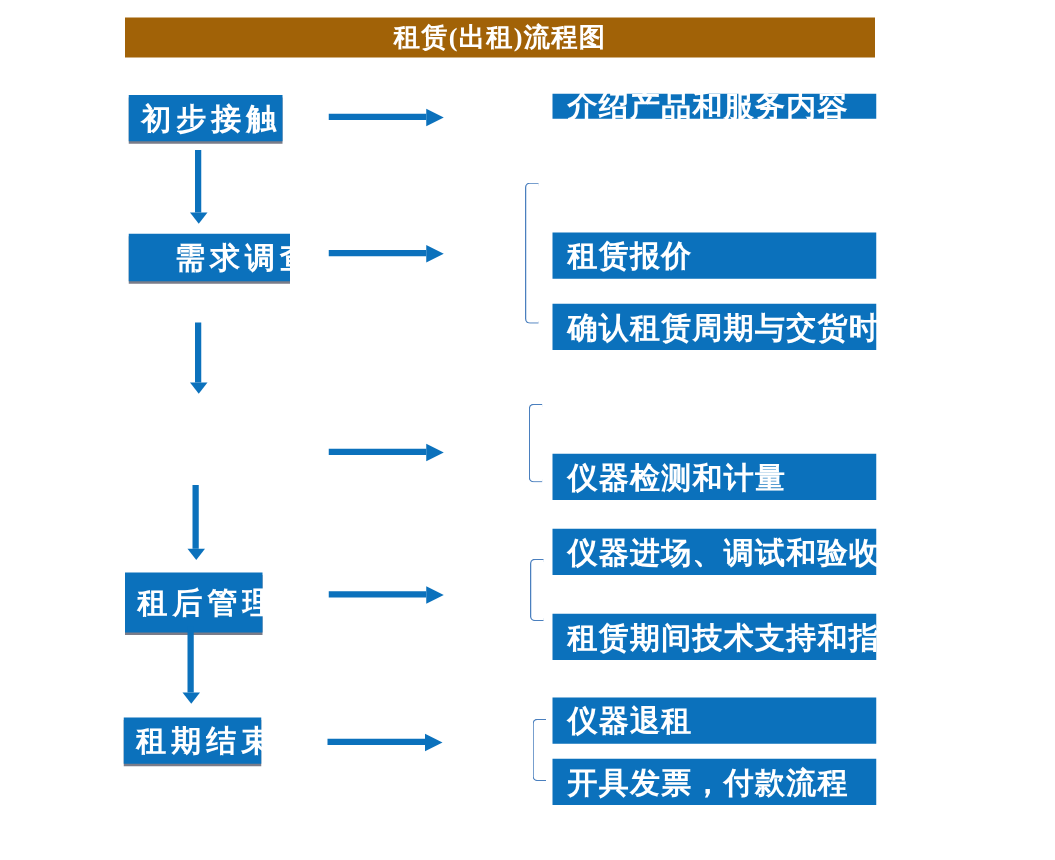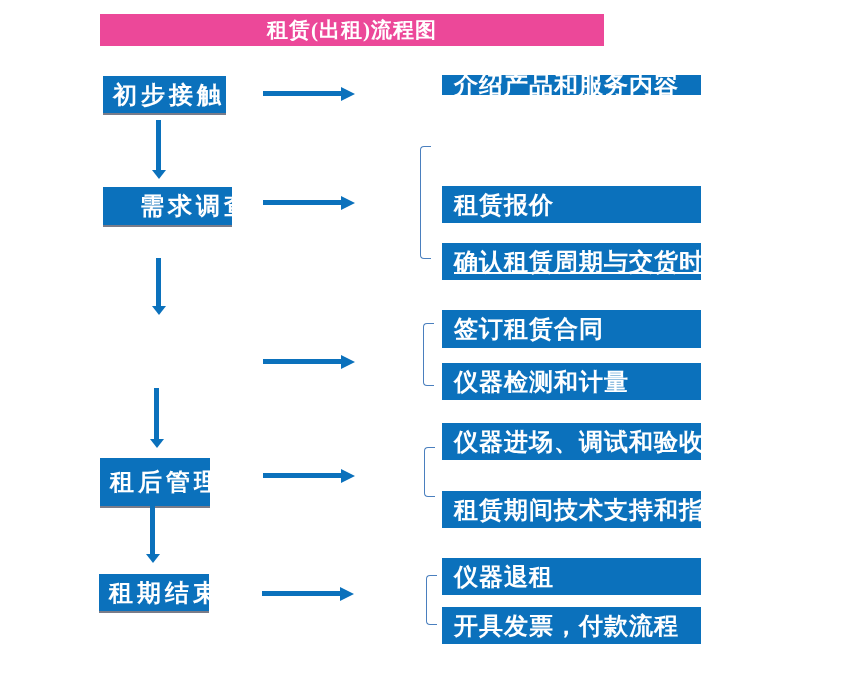--- a/index.html
+++ b/index.html
@@ -2,42 +2,42 @@
 <html><head>
 <meta charset="utf-8">
 <style>
   html,body { margin:0; padding:0; background:#ffffff; }
   .canvas {
     position:relative; width:844px; height:688px; background:#ffffff;
     font-family:"Liberation Serif","DejaVu Serif",serif;
     overflow:hidden;
   }
   .title-bar {
-    position:absolute; left:100px; top:14px; width:504px; height:32px;
-    background:#ec4899; color:#ffffff; font-weight:bold; font-size:21px;
+    position:absolute; left:100px; top:14px; width:600px; height:32px;
+    background:#a16207; color:#ffffff; font-weight:bold; font-size:21px;
     display:flex; align-items:center; justify-content:center; letter-spacing:1px;
   }
   .box {
     position:absolute; box-sizing:border-box;
     background:#0b71bc; color:#ffffff; font-weight:bold; font-size:24px;
     display:flex; align-items:center; white-space:nowrap;
   }
   .lbox { padding-left:10px; letter-spacing:4px; box-shadow:0 2px 0 rgba(12,16,40,0.55); }
   .rbox { left:442px; width:259px; padding-left:12px; letter-spacing:1px; }
 
   .l1 { left:103px; top:76px;  width:123px; height:37px; }
   .l2 { left:103px; top:187px; width:129px; height:38px;padding-left:37px; }
   .l3 { left:102px; top:344px; width:110px; height:36px; }
   .l4 { left:100px; top:458px; width:110px; height:48px; }
   .l5 { left:99px;  top:574px; width:110px; height:37px; }
 
   .r1  { top:75px;  height:20px; }
   .r2  { top:132px; height:37px; }
   .r3  { top:186px; height:37px; }
-  .r4  { top:243px; height:37px;text-decoration:underline; }
+  .r4  { top:243px; height:37px; }
   .r5  { top:310px; height:38px; }
   .r6  { top:363px; height:37px; }
   .r7  { top:423px; height:37px; }
   .r8  { top:491px; height:37px;text-align:right; }
   .r9  { top:558px; height:37px; }
   .r10 { top:607px; height:37px; }
 
   .harrow { position:absolute; height:5px; width:78px; background:#0b71bc; }
   .harrow::after {
     content:""; position:absolute; left:100%; top:50%; transform:translateY(-50%);
@@ -97,20 +97,19 @@
   <div class="harrow a5"></div>
 
   <div class="bracket b1"></div>
   <div class="bracket b2"></div>
   <div class="bracket b3"></div>
   <div class="bracket b4"></div>
 
   <div class="box rbox r1">介绍产品和服务内容</div>
   <div class="box rbox r3">租赁报价</div>
   <div class="box rbox r4">确认租赁周期与交货时间</div>
-  <div class="box rbox r5">签订租赁合同</div>
   <div class="box rbox r6">仪器检测和计量</div>
   <div class="box rbox r7">仪器进场、调试和验收</div>
   <div class="box rbox r8">租赁期间技术支持和指导</div>
   <div class="box rbox r9">仪器退租</div>
   <div class="box rbox r10">开具发票，付款流程</div>
 
 </div>
 
 </body></html>

